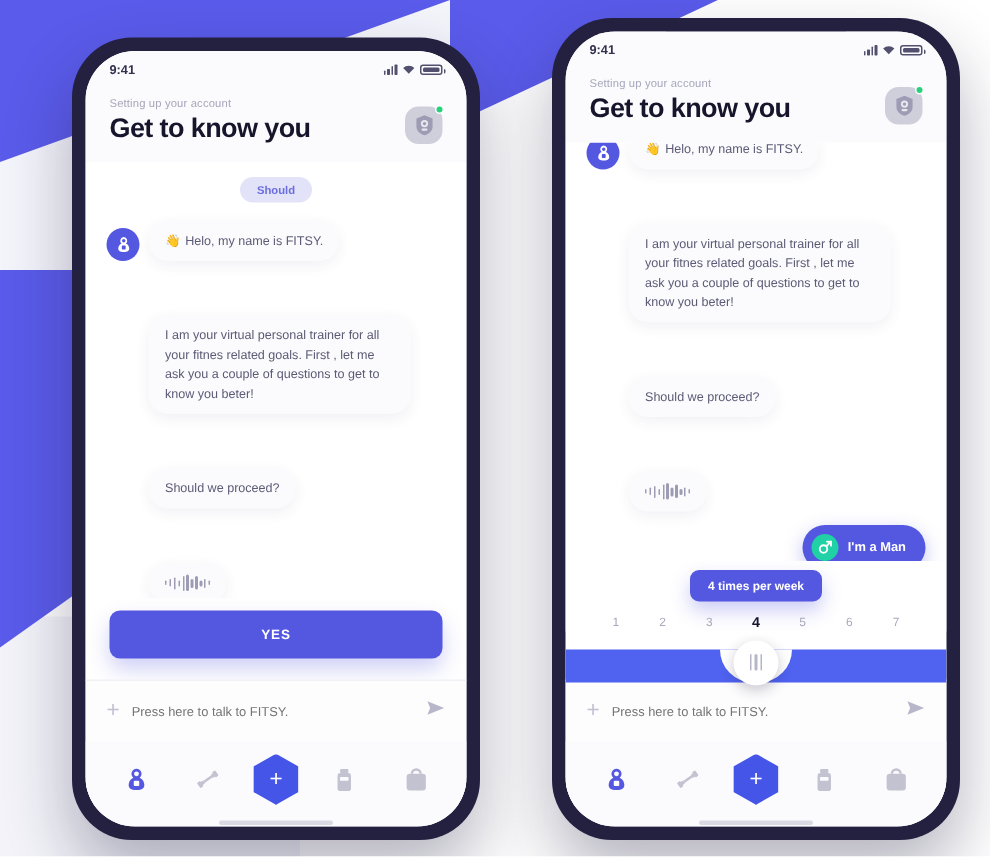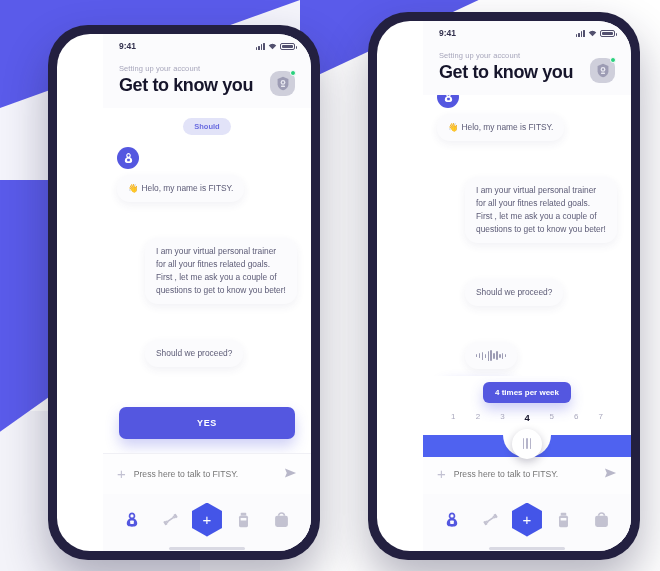--- a/index.html
+++ b/index.html
@@ -58,21 +58,20 @@
   .phone-right { left: 368px; top: 12px;  width: 272px; height: 548px; }
 
   .screen {
     position: relative;
     width: 100%; height: 100%;
     background: #ffffff;
     border-radius: 33px;
     overflow: hidden;
     display: flex;
     flex-direction: column;
-    padding-left: 46px;
   }
   
   .notch {
     position: absolute;
     left: 50%; transform: translateX(-50%);
     top: 0;
     width: 120px; height: 20px;
     background: #232040;
     border-bottom-left-radius: 14px;
     border-bottom-right-radius: 14px;
@@ -158,21 +157,21 @@
   .day-pill {
     margin: 0 auto 12px auto;
     width: fit-content;
     background: #e2e3f8;
     color: #6a6ce0;
     font-size: 7.5px;
     padding: 4px 11px;
     border-radius: 9px;
     font-weight: bold;
   }
-  .msg-row { display: flex; align-items: flex-start; gap: 6px; margin-bottom: 9px; flex-direction: column; }
+  .msg-row { display: flex; align-items: flex-end; gap: 6px; margin-bottom: 9px; }
   .bot-av {
     width: 22px; height: 22px; border-radius: 50%;
     background: #5457e0;
     display:flex; align-items:center; justify-content:center;
     flex: 0 0 auto;
   }
   .bubble {
     background: #fbfbfd;
     border-radius: 13px;
     padding: 7px 11px;

